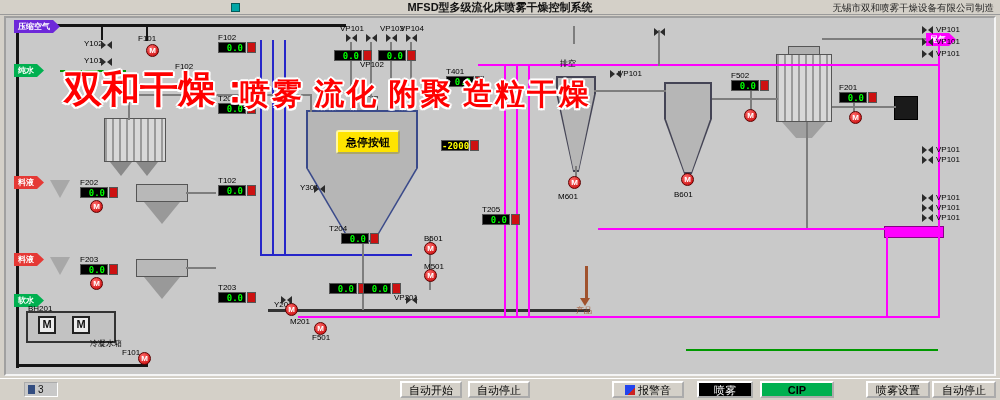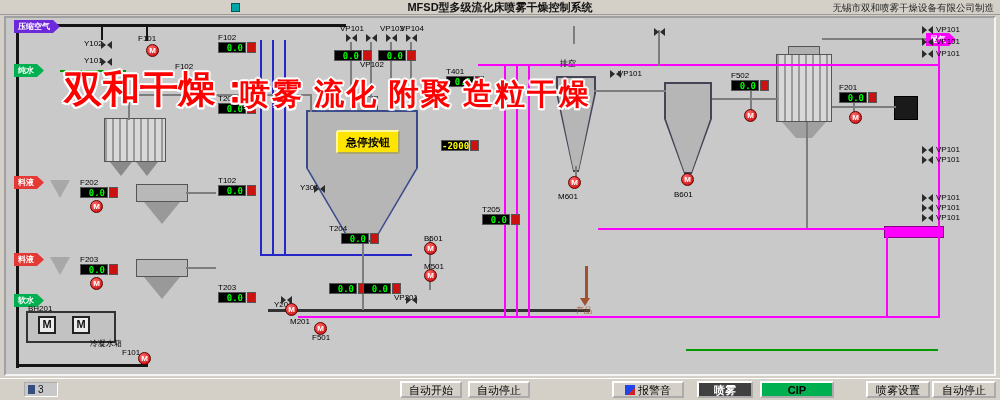--- a/index.html
+++ b/index.html
@@ -72,21 +72,21 @@
   
   #bottombar{position:absolute;left:0;top:378px;width:1000px;height:22px;background:#d4d0c8;border-top:1px solid #fff}
   .counterbox{position:absolute;left:24px;top:3px;width:34px;height:15px;border:1px inset #fff;background:#c8c8c8;font-size:10px;display:flex;align-items:center;gap:3px;padding:0 3px;color:#111}
   .cicon{width:7px;height:9px;background:#334d80;display:inline-block}
   #statusbar{position:absolute;left:60px;top:2px;width:338px;height:17px;background:#0000a8;border:1px inset #888;color:#00ff00;font-weight:bold;font-size:12px;text-align:center;line-height:15px;letter-spacing:8px;overflow:hidden}
   .btn{position:absolute;top:2px;height:17px;background:#d4d0c8;border:2px outset #fff;font-family:"Liberation Sans",sans-serif;font-size:11px;color:#000;cursor:pointer;padding:0 4px;line-height:12px}
   #b-autostart{left:400px;width:62px}
   #b-autostop{left:468px;width:62px}
   #b-alarm{left:612px;width:72px;display:flex;align-items:center;justify-content:center;gap:3px}
   .alarmicon{width:10px;height:10px;display:inline-block;background:linear-gradient(135deg,#2244ee 60%,#cc2222 60%)}
-  #b-spray{left:697px;width:56px;background:#404040;color:#fff;font-weight:bold}
+  #b-spray{left:697px;width:56px;background:#000000;color:#fff;font-weight:normal}
   #b-cip{left:760px;width:74px;background:#00b050;color:#000;font-weight:bold}
   #b-sprayset{left:866px;width:64px}
   #b-cleanset{left:932px;width:64px}
 </style>
 </head>
 <body>
 
 <div id="stage">
 
   <div id="titlebar">

